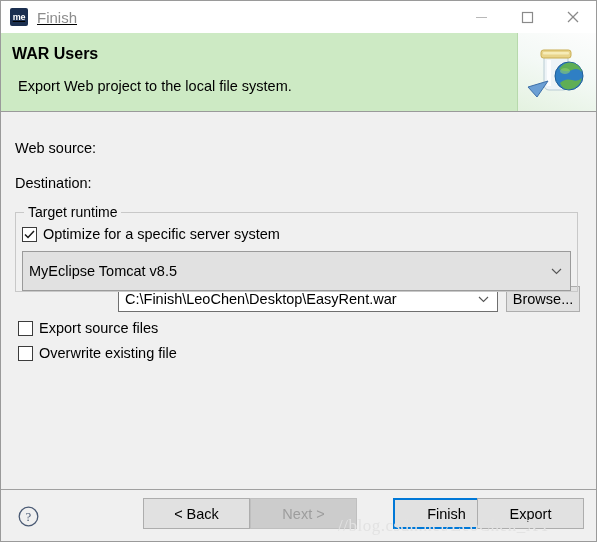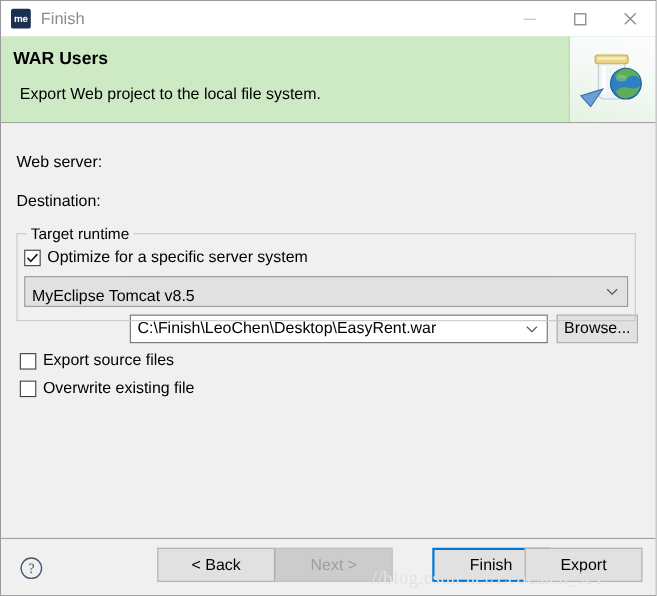--- a/index.html
+++ b/index.html
@@ -13,20 +13,21 @@
   }
 
   .window {
     position: relative;
     width: 597px;
     height: 542px;
     box-sizing: border-box;
     border: 1px solid #9a9a9a;
     background: #f0f0f0;
     overflow: hidden;
+    text-decoration: underline;
   }
 
   
   .titlebar {
     position: relative;
     height: 32px;
     background: #ffffff;
     display: flex;
     align-items: center;
   }
@@ -301,21 +302,21 @@
         <circle cx="46" cy="38" r="4" fill="none"></circle>
 
         <path d="M10 54 L30 48 L19 64 Z" fill="#6b9fd4" stroke="#3d6fa8" stroke-width="1"></path>
       </svg>
     </div>
   </div>
 
   <div class="content">
 
     <div class="row" style="left:14px; top:28px;">
-      <span class="field-label">Web server:</span>
+      <span class="field-label">Web source:</span>
     </div>
     <div class="combo" style="left:117px; top:139px; width:380px; position:absolute;">
       <span class="val">EasyRent</span>
       <span class="arrow">
         <svg width="11" height="7" viewBox="0 0 11 7">
             <polyline points="1,1 5.5,5.5 10,1" fill="none" stroke="#555" stroke-width="1.1"></polyline>
           </svg>
       </span>
     </div>
 
@@ -337,21 +338,21 @@
 
       <div class="checkrow" style="left:6px; top:13px;">
         <span class="checkbox">
           <svg width="11" height="9" viewBox="0 0 11 9">
               <polyline points="1,4.5 4,7.5 10,1" fill="none" stroke="#1a1a1a" stroke-width="1.5"></polyline>
             </svg>
         </span>
         <span class="clabel">Optimize for a specific server system</span>
       </div>
 
-      <div class="combo combo-disabled" style="position:absolute; left:6px; top:38px; width:549px; height:28px;align-items:flex-end;">
+      <div class="combo combo-disabled" style="position:absolute; left:6px; top:38px; width:549px; height:40px;">
         <span class="val">MyEclipse Tomcat v8.5</span>
         <span class="arrow">
           <svg width="11" height="7" viewBox="0 0 11 7">
               <polyline points="1,1 5.5,5.5 10,1" fill="none" stroke="#555" stroke-width="1.1"></polyline>
             </svg>
         </span>
       </div>
     </div>
 
     <div class="checkrow" style="left:17px; top:208px;">

